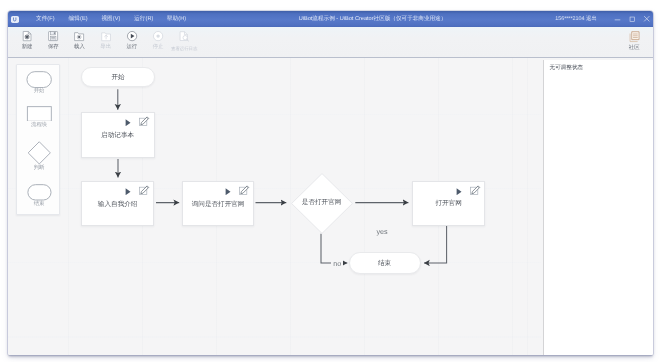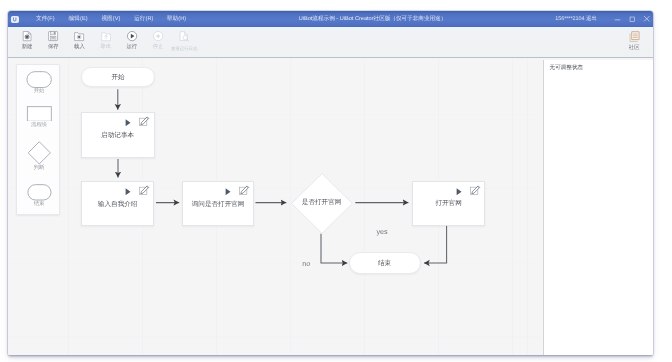--- a/index.html
+++ b/index.html
@@ -272,21 +272,21 @@
                   <path d="M3.6 17.4l1.2-4.3L16.3 1.8l3.1 3.1L8 16.3z" fill="#fdfdfd" stroke="#5f6873" stroke-width="1.4" stroke-linejoin="round"></path>
                   <path d="M15.3 2.8l3.1 3.1" stroke="#5f6873" stroke-width="1.2"></path>
                 </svg></span>
             </div>
             <div class="ntext" style="top:18.35px">打开官网</div>
           </div>
           <div class="node nround" style="left: 340.5px; top: 194px; width: 72px; height: 22px;">
             <div class="ntext" style="top:6.9px">结束</div>
           </div>
           <div class="edgelbl" style="left: 366.2px; top: 141.7px; margin-top: 28px;">yes</div>
-          <div class="edgelbl" style="left: 292px; top: 202.4px;">no</div>
+          <div class="edgelbl" style="left: 323px; top: 202.4px;">no</div>
         </div>
       <div class="shapepanel" id="shapepanel">
           <div class="sp-item" style="top: 5.7px;">
             <div style="line-height:0"><svg width="26.3" height="17.2" viewBox="0 0 27 18">
                 <rect x=".7" y=".7" width="25.6" height="16.6" rx="8.3" fill="#fff" stroke="#a8aeb7" stroke-width="1"></rect>
               </svg></div>
             <div class="lbl">开始</div>
           </div>
           <div class="sp-item" style="top: 40.5px;">
             <div style="line-height:0"><svg width="26.7" height="15.9" viewBox="0 0 27 17">

